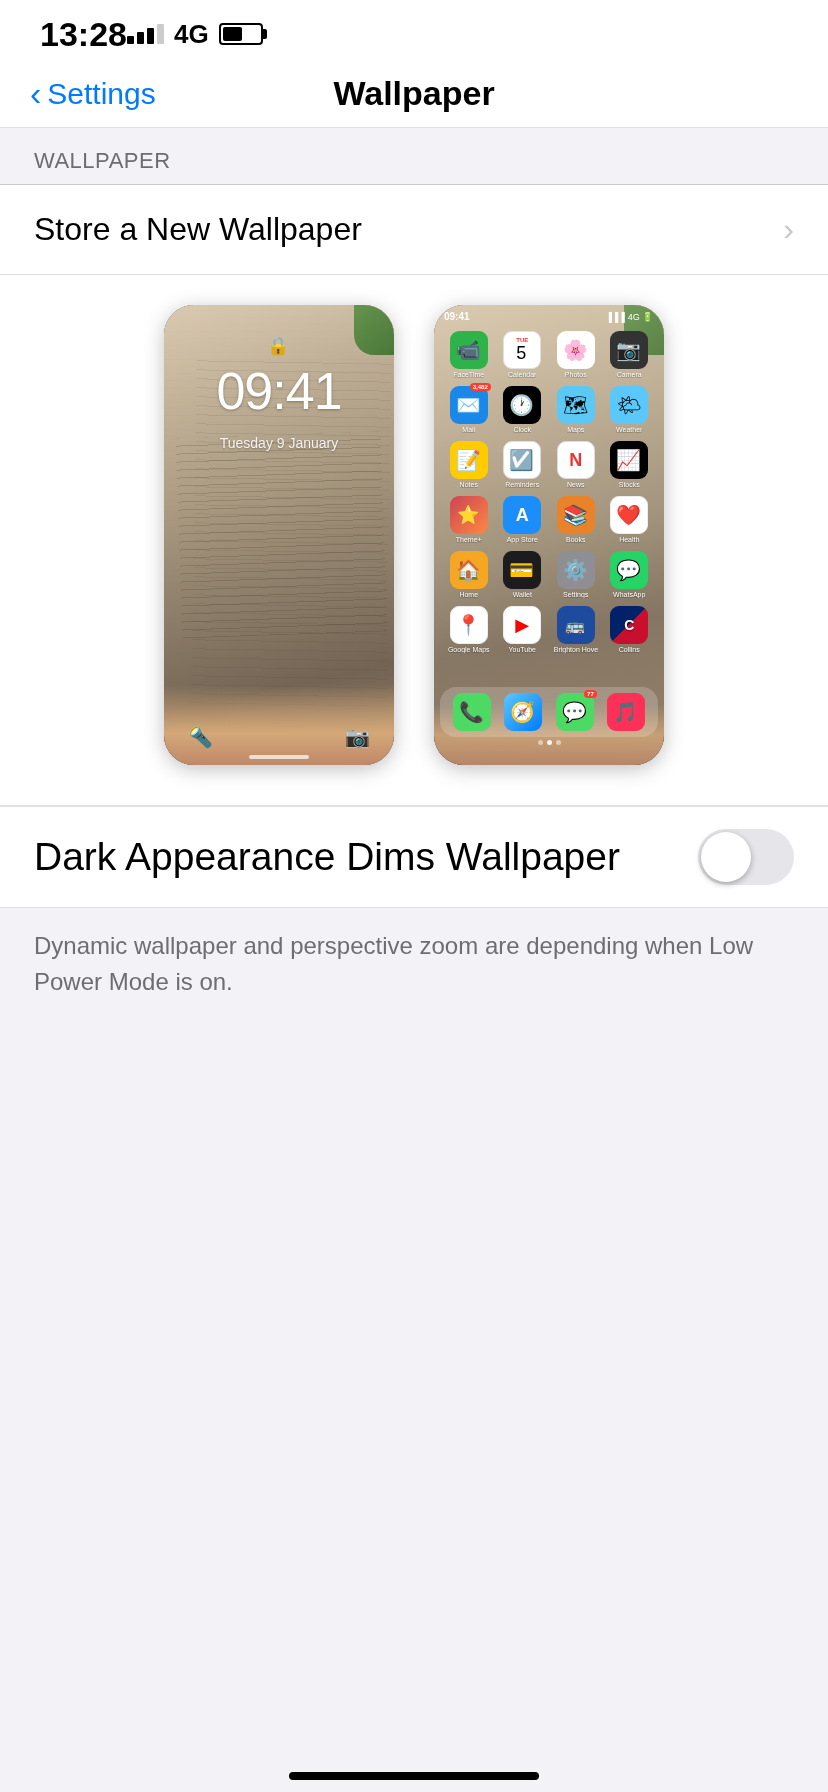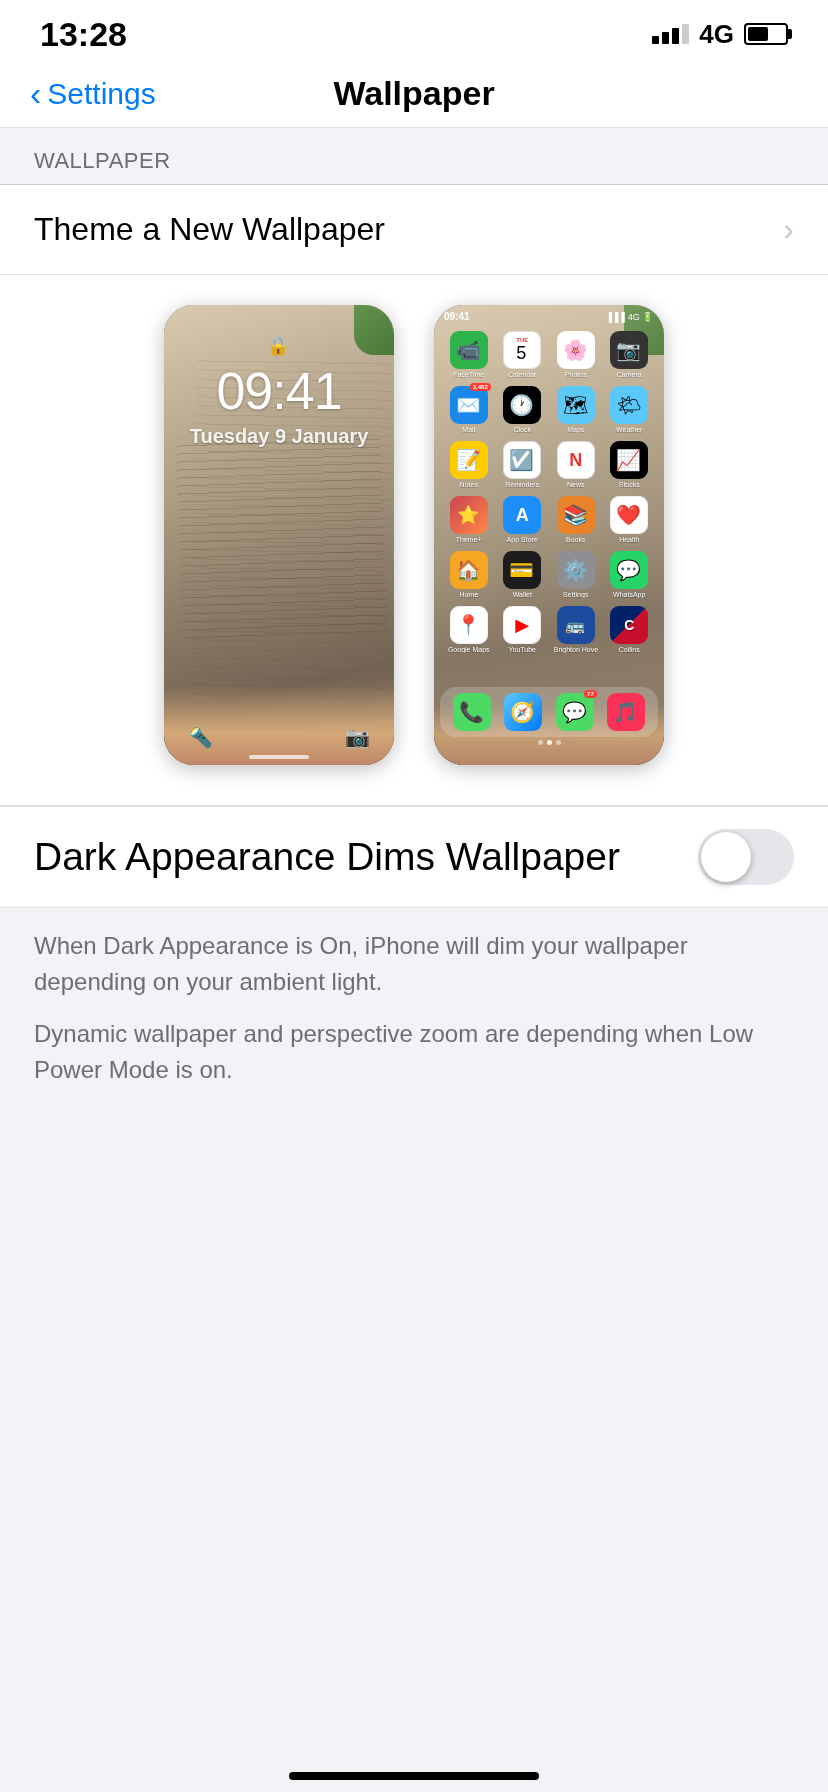--- a/index.html
+++ b/index.html
@@ -10,21 +10,21 @@
       min-height: 1792px;
       background: #f2f2f7;
       font-family: -apple-system, 'Helvetica Neue', Arial, sans-serif;
       overflow-x: hidden;
     }
 
     
     .status-bar {
       background: #fff;
       display: flex;
-      justify-content: space-between;
+      justify-content: flex-start;
       align-items: center;
       padding: 18px 40px 10px 40px;
       height: 60px;
     }
 
     .status-time {
       font-size: 34px;
       font-weight: 600;
       color: #000;
     }
@@ -201,24 +201,24 @@
     .lock-time {
       color: #fff;
       font-size: 52px;
       font-weight: 200;
       text-shadow: 0 1px 3px rgba(0,0,0,0.3);
       letter-spacing: -1px;
     }
 
     .lock-date {
       color: rgba(255,255,255,0.9);
-      font-size: 20px;
-      font-weight: 700;
+      font-size: 14px;
+      font-weight: 400;
       text-shadow: 0 1px 2px rgba(0,0,0,0.3);
-      margin-top: 4px;
+      margin-top: 14px;
     }
 
     .lock-bottom-icons {
       position: absolute;
       bottom: 16px;
       left: 0; right: 0;
       display: flex;
       justify-content: space-between;
       padding: 0 24px;
     }
@@ -503,21 +503,21 @@
   </div>
   <span class="nav-title">Wallpaper</span>
 </div>
 
 <div class="section-header">
   <span class="section-header-text">WALLPAPER</span>
 </div>
 
 <div class="list-container">
   <div class="list-item">
-    <span class="list-item-text">Theme a New Wallpaper</span>
+    <span class="list-item-text">Store a New Wallpaper</span>
     <span class="list-item-chevron">›</span>
   </div>
 </div>
 
 <div class="wallpaper-previews">
 
   <div class="phone-preview">
     <div class="photo-book-bg">
 
       <div style="position:absolute;top:0;left:0;right:0;bottom:0;overflow:hidden;">
@@ -754,17 +754,16 @@
 </div>
 
 <div class="settings-row">
   <span class="settings-row-text">Dark Appearance Dims Wallpaper</span>
   <div class="toggle">
     <div class="toggle-knob"></div>
   </div>
 </div>
 
 <div class="description-section">
-  <p class="description-text">When Dark Appearance is On, iPhone will dim your wallpaper depending on your ambient light.</p>
   <p class="description-text">Dynamic wallpaper and perspective zoom are depending when Low Power Mode is on.</p>
 </div>
 
 <div class="home-indicator"></div>
 
 </body></html>

